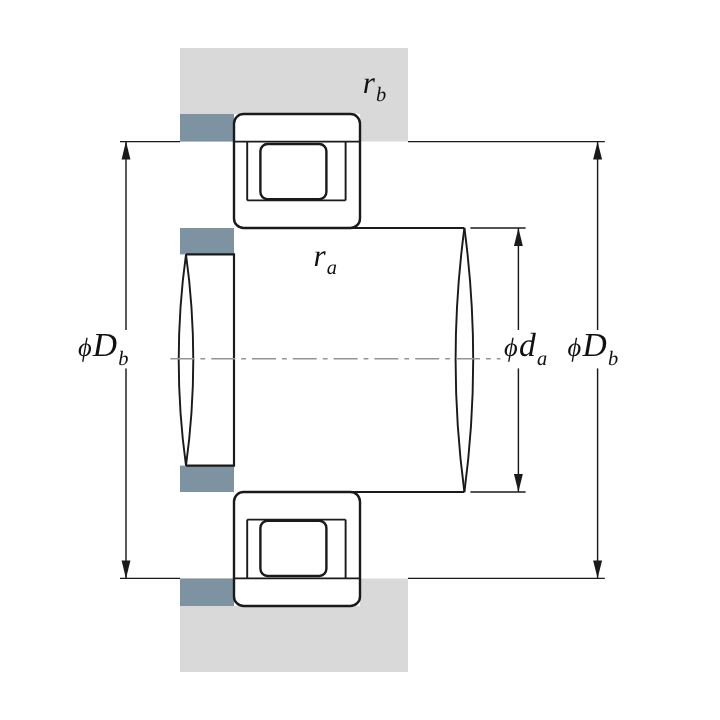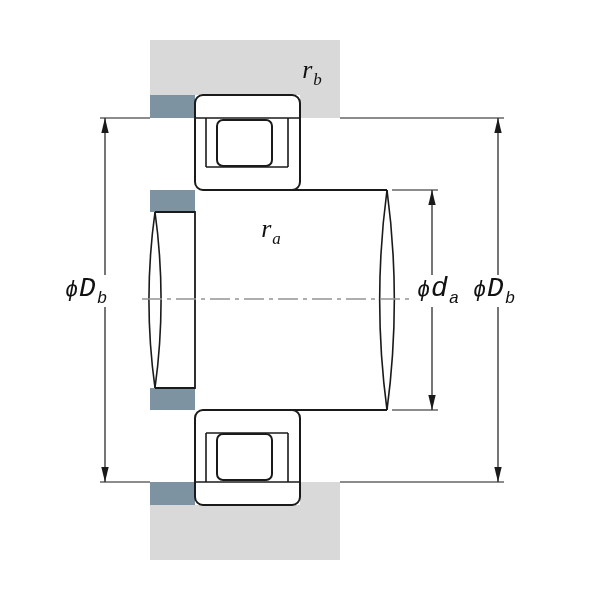--- a/index.html
+++ b/index.html
@@ -18,21 +18,21 @@
     font-style:italic;
     color:#111;
     white-space:nowrap;
     line-height:1;
     z-index:2;
   }
   .lbl .main{font-size:28px;}
   .lbl .phi{font-size:22px;margin-right:1px;}
   .lbl .sub{font-size:17px;vertical-align:-7px;margin-left:1px;}
   .lbl.rlbl .main{font-size:26px;}
-  .lbl.dim{background:var(--background,#fff);padding:0 3px;font-family:Liberation Mono, monospace;}
+  .lbl.dim{background:var(--background,#fff);padding:0 3px;}
 </style>
 </head>
 <body>
 
 <div class="stage">
 
   <svg width="600" height="600" viewBox="0 0 600 600">
 
     <path d="M150,40 H340 V118 H300 V95 H150 Z" style="fill:var(--housing-gray)" stroke="none"></path>
     <path d="M150,560 H340 V482 H300 V505 H150 Z" style="fill:var(--housing-gray)" stroke="none"></path>
@@ -83,21 +83,21 @@
     <line x1="340" y1="482" x2="504" y2="482" style="stroke:var(--line-black)" stroke-width="1.2"></line>
     <line x1="498" y1="118" x2="498" y2="482" style="stroke:var(--line-black)" stroke-width="1.2"></line>
     <polygon points="498,118 494.3,133 501.7,133" style="fill:var(--line-black)"></polygon>
     <polygon points="498,482 494.3,467 501.7,467" style="fill:var(--line-black)"></polygon>
   </svg>
 
   <div class="lbl rlbl" style="left:312px;top:72px;">
     <span class="main">r</span><span class="sub">b</span>
   </div>
 
-  <div class="lbl rlbl" style="left:271px;top:231px;">
+  <div class="lbl rlbl" style="left:271px;top:216px;">
     <span class="main">r</span><span class="sub">a</span>
   </div>
 
   <div class="lbl dim" style="left:86px;top:291px;">
     <span class="phi">ϕ</span><span class="main">D</span><span class="sub">b</span>
   </div>
 
   <div class="lbl dim" style="left:438px;top:291px;">
     <span class="phi">ϕ</span><span class="main">d</span><span class="sub">a</span>
   </div>

